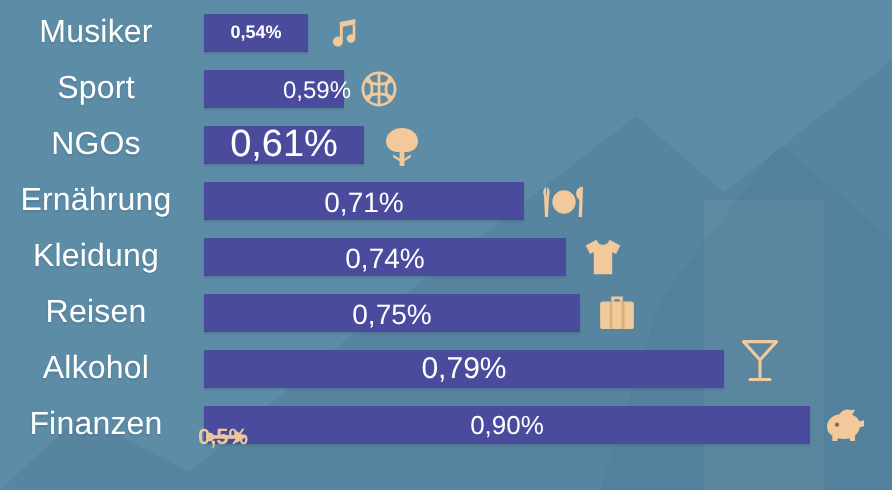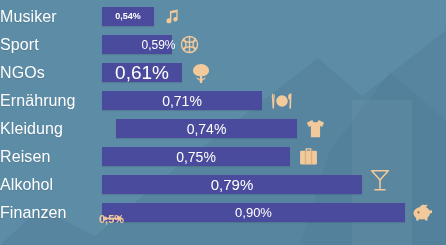--- a/index.html
+++ b/index.html
@@ -19,21 +19,21 @@
     background:rgba(255,255,255,0.045);
   }
   .bg-zig{position:absolute;left:0;top:0;width:446px;height:245px;}
 
   .rows{position:absolute;left:0;top:0;width:446px;height:245px;}
   .row{
     position:absolute;left:0;width:446px;height:25px;
     display:flex;align-items:center;
   }
   .cat-label{
-    width:96px;text-align:left;color:#ffffff;
+    width:96px;text-align:center;color:#ffffff;
     font-size:16px;line-height:1;letter-spacing:0.1px;
     white-space:nowrap;overflow:hidden;
     padding-right:0px;
     text-shadow:0 1px 1px rgba(0,0,0,0.10);
   }
   .bar-wrap{position:relative;margin-left:6px;height:19px;display:flex;align-items:center;}
   .bar{
     height:19px;background:#4b4b9d;
     display:flex;align-items:center;justify-content:center;
     box-shadow:0 1px 1px rgba(0,0,0,0.10);
@@ -143,21 +143,21 @@
         <div class="icon">
           <svg width="26" height="20" viewBox="0 0 30 24" fill="#f2c99a">
             <circle cx="15" cy="12" r="7"></circle>
             <path d="M4 3 C2.6 4 2.2 6.4 3 8.4 L3.6 21 L5.4 21 L6 8.4 C6.8 6.4 6.4 4 5 3 L4.6 9 L4.4 9 L4.2 3.2 Z"></path>
             <path d="M25 3 C23 3.6 22 5.6 22.4 8 C22.7 9.6 23.6 10.4 24.2 10.6 L23.8 21 L25.8 21 L26.4 3 Z"></path>
           </svg>
         </div>
       </div>
     </div>
 
-    <div class="row r4" style="top:116px;gap:14px;">
+    <div class="row r4" style="top:116px;">
       <div class="cat-label">Kleidung</div>
       <div class="bar-wrap">
         <div class="bar" style="width:181px;">
           <span class="val">0,74%</span>
         </div>
         <div class="icon">
           <svg width="23" height="23" viewBox="0 0 24 24" fill="#f2c99a">
             <path d="M8.6 3 L3 6 L5.2 10.4 L7.2 9.4 L7.2 21 L16.8 21 L16.8 9.4 L18.8 10.4 L21 6 L15.4 3 C14.8 4.8 13.6 5.6 12 5.6 C10.4 5.6 9.2 4.8 8.6 3 Z"></path>
           </svg>
         </div>

